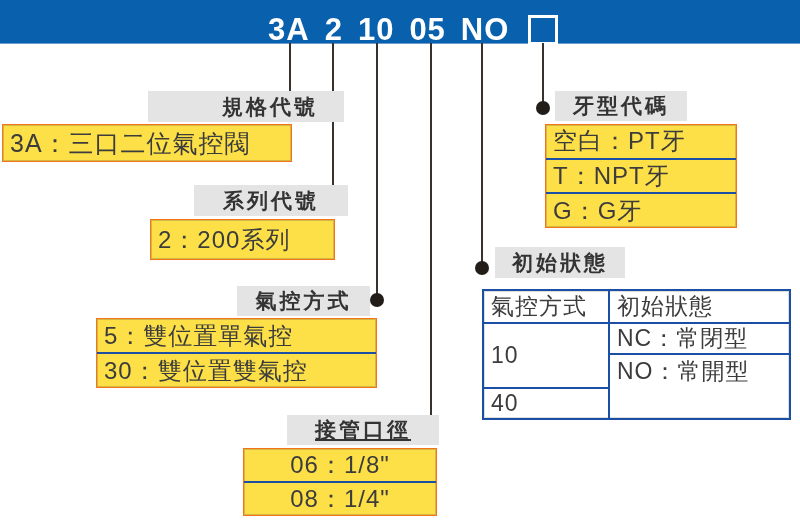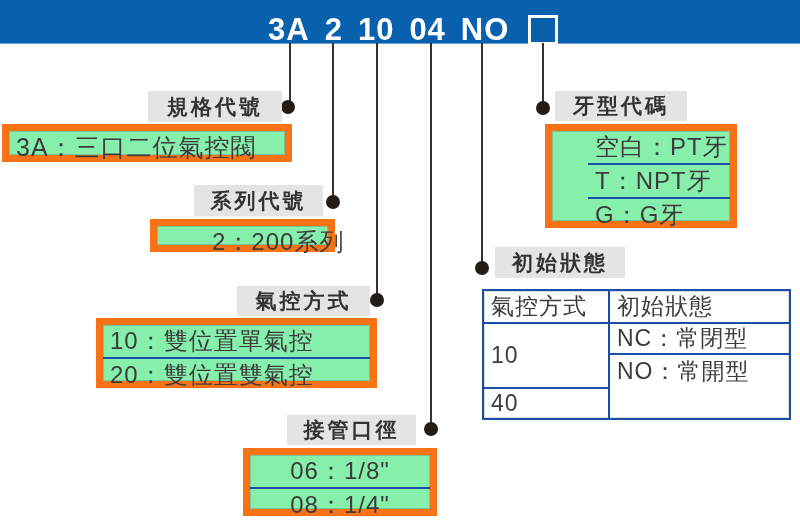--- a/index.html
+++ b/index.html
@@ -15,21 +15,21 @@
 
   
   .vline { position:absolute; top:43px; width:2px; background:#37322d; }
   .dot { position:absolute; width:14px; height:14px; border-radius:50%; background:#221d19; }
 
   
   .tag { position:absolute; background:#e4e4e4; color:#333333; font-weight:bold; font-size:21px;
          letter-spacing:3px; display:flex; align-items:center; justify-content:center; white-space:nowrap; }
 
   
-  .bx { position:absolute; background:#86efac; border:7px solid #f97316; box-sizing:border-box;
+  .bx { position:absolute; background:#fde047; border:1px solid #f97316; box-sizing:border-box;
         display:flex; flex-direction:column; box-shadow:inset 0 0 0 1px rgba(70,70,70,0.25); }
   .bx .row { flex:1; display:flex; align-items:center; padding-left:7px; font-size:24px;
              color:#3c3c3c; letter-spacing:1px; white-space:nowrap; }
   .bx .row + .row { border-top:2px solid #1a4fa5; }
   .bx .row.center { justify-content:center; padding-left:0; }
 
   
   .itable { position:absolute; left:482px; top:289px; width:309px; height:131px; background:#ffffff;
             border:2px solid #1a4fa5; box-sizing:border-box; display:grid;
             grid-template-columns:126px 1fr; grid-template-rows:31px 31px 34px 31px;
@@ -43,65 +43,65 @@
 </head>
 <body>
 
 <div class="stage">
 
   <div class="bar"></div>
   <div class="code">
     <span>3A</span>
     <span>2</span>
     <span>10</span>
-    <span>04</span>
+    <span>05</span>
     <span>NO</span>
     <span class="sq"></span>
   </div>
 
   <div class="vline" style="left:289px; height:64px;"></div>
   <div class="vline" style="left:332px; height:159px;"></div>
   <div class="vline" style="left:376px; height:257px;"></div>
   <div class="vline" style="left:430px; height:386px;"></div>
   <div class="vline" style="left:481px; height:225px;"></div>
   <div class="vline" style="left:542px; height:65px;"></div>
 
   <div class="dot" style="left:281px; top:100px;"></div>
   <div class="dot" style="left:326px; top:195px;"></div>
   <div class="dot" style="left:370px; top:293px;"></div>
   <div class="dot" style="left:424px; top:422px;"></div>
   <div class="dot" style="left:475px; top:261px;"></div>
   <div class="dot" style="left:536px; top:101px;"></div>
 
-  <div class="tag" style="left:148px; top:91px;  width:134px; height:31px;">規格代號</div>
-  <div class="tag" style="left:194px; top:185px; width:129px; height:31px;">系列代號</div>
+  <div class="tag" style="left:148px; top:91px;  width:148px; height:31px;padding-left:48px;">規格代號</div>
+  <div class="tag" style="left:194px; top:185px; width:154px; height:31px;">系列代號</div>
   <div class="tag" style="left:237px; top:286px; width:133px; height:30px;">氣控方式</div>
-  <div class="tag" style="left:287px; top:415px; width:129px; height:30px;">接管口徑</div>
+  <div class="tag" style="left:287px; top:415px; width:152px; height:30px;text-decoration:underline;">接管口徑</div>
   <div class="tag" style="left:495px; top:247px; width:130px; height:31px;">初始狀態</div>
   <div class="tag" style="left:555px; top:91px;  width:132px; height:30px;">牙型代碼</div>
 
   <div class="bx" style="left:2px; top:124px; width:290px; height:38px;">
     <div class="row" style="font-size:25px;">3A：三口二位氣控閥</div>
   </div>
 
-  <div class="bx" style="left:150px; top:219px; width:185px; height:33px;padding-left:48px;">
+  <div class="bx" style="left:150px; top:219px; width:185px; height:41px;">
     <div class="row">2：200系列</div>
   </div>
 
   <div class="bx" style="left:96px; top:318px; width:281px; height:70px;">
-    <div class="row">10：雙位置單氣控</div>
-    <div class="row">20：雙位置雙氣控</div>
+    <div class="row">5：雙位置單氣控</div>
+    <div class="row">30：雙位置雙氣控</div>
   </div>
 
   <div class="bx" style="left:243px; top:448px; width:194px; height:68px;">
     <div class="row center">06：1/8"</div>
     <div class="row center">08：1/4"</div>
   </div>
 
-  <div class="bx" style="left:545px; top:124px; width:192px; height:104px;padding-left:36px;">
+  <div class="bx" style="left:545px; top:124px; width:192px; height:104px;">
     <div class="row">空白：PT牙</div>
     <div class="row">T：NPT牙</div>
     <div class="row">G：G牙</div>
   </div>
 
   <div class="itable">
     <div class="cr">氣控方式</div>
     <div>初始狀態</div>
     <div class="ct cr span2">10</div>
     <div class="ct">NC：常閉型</div>

